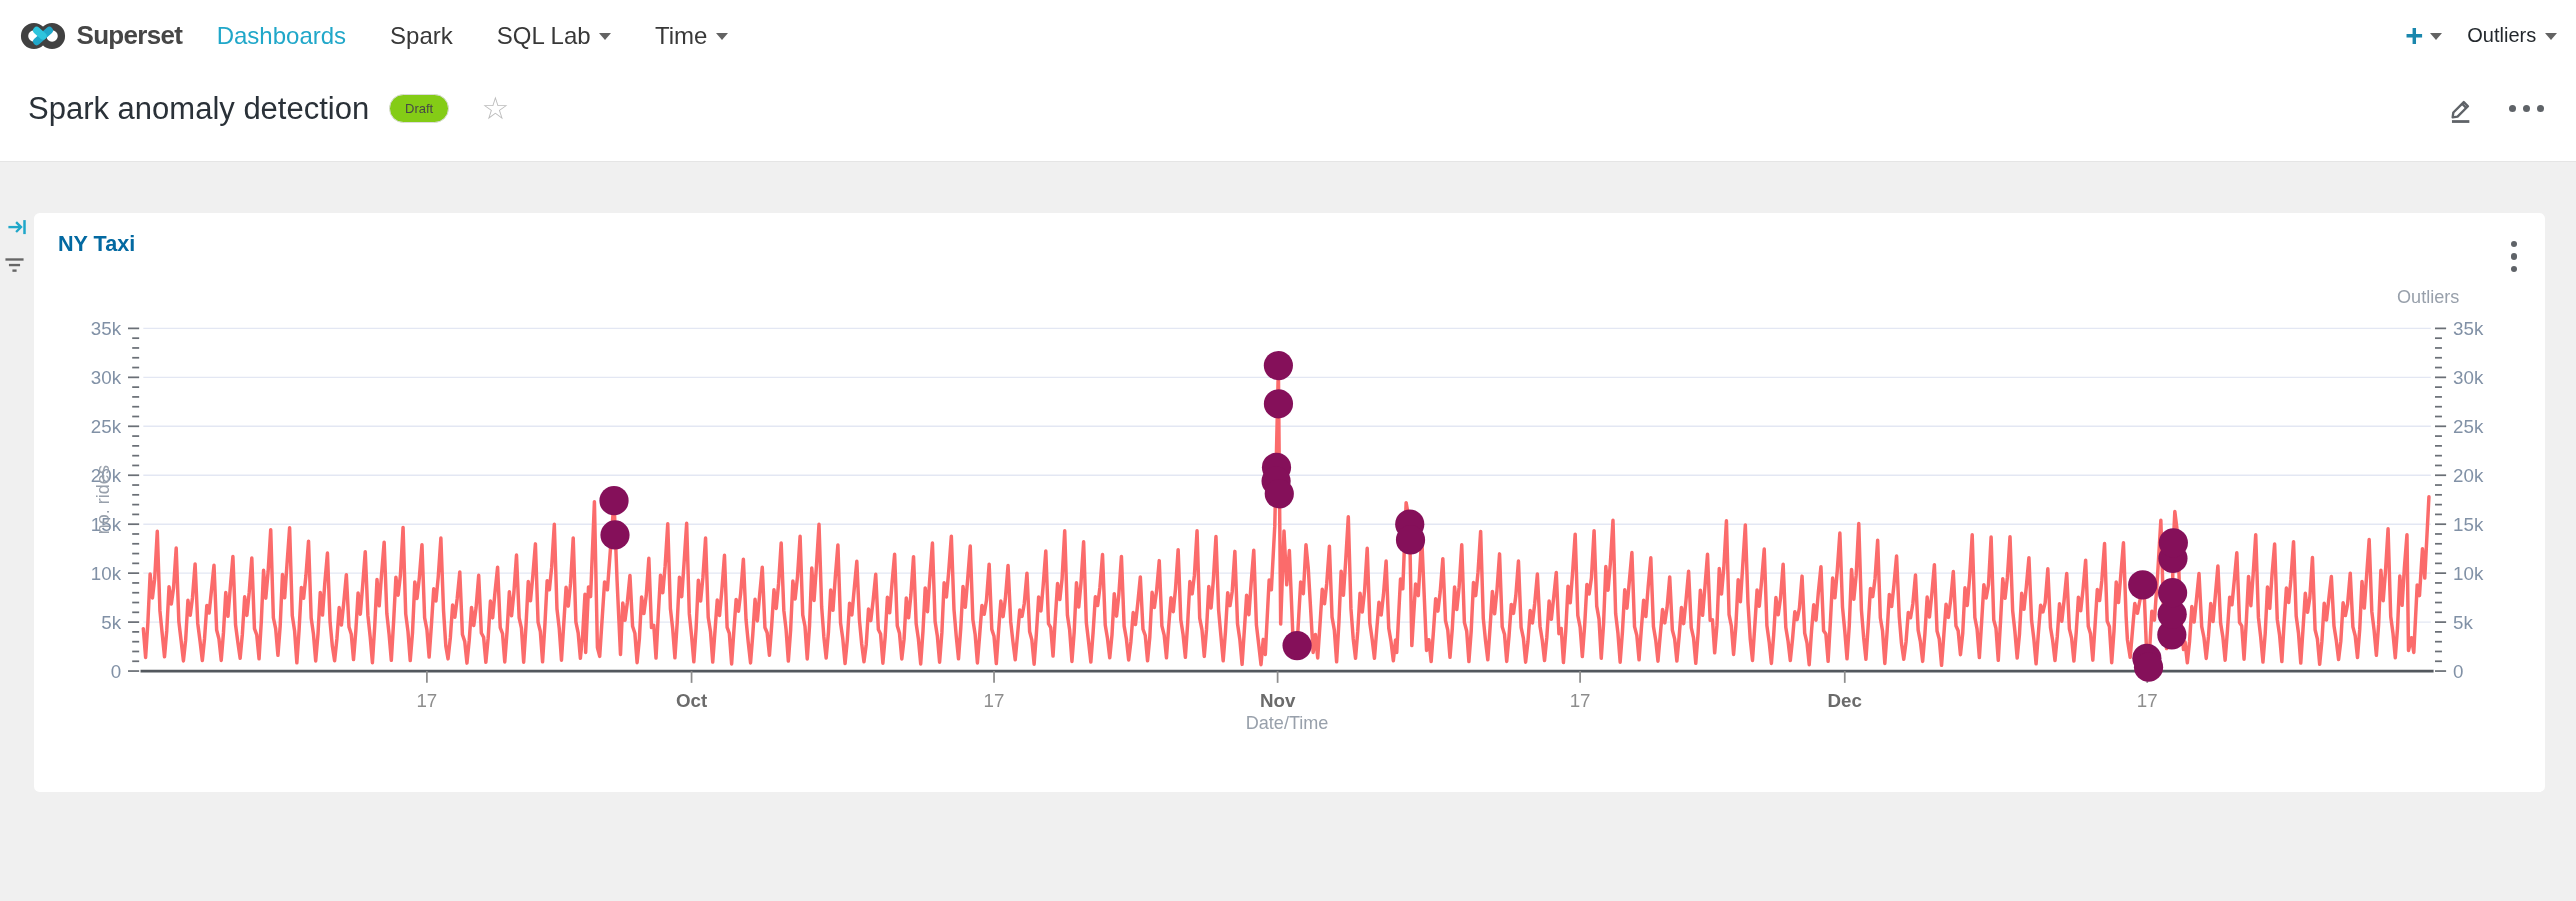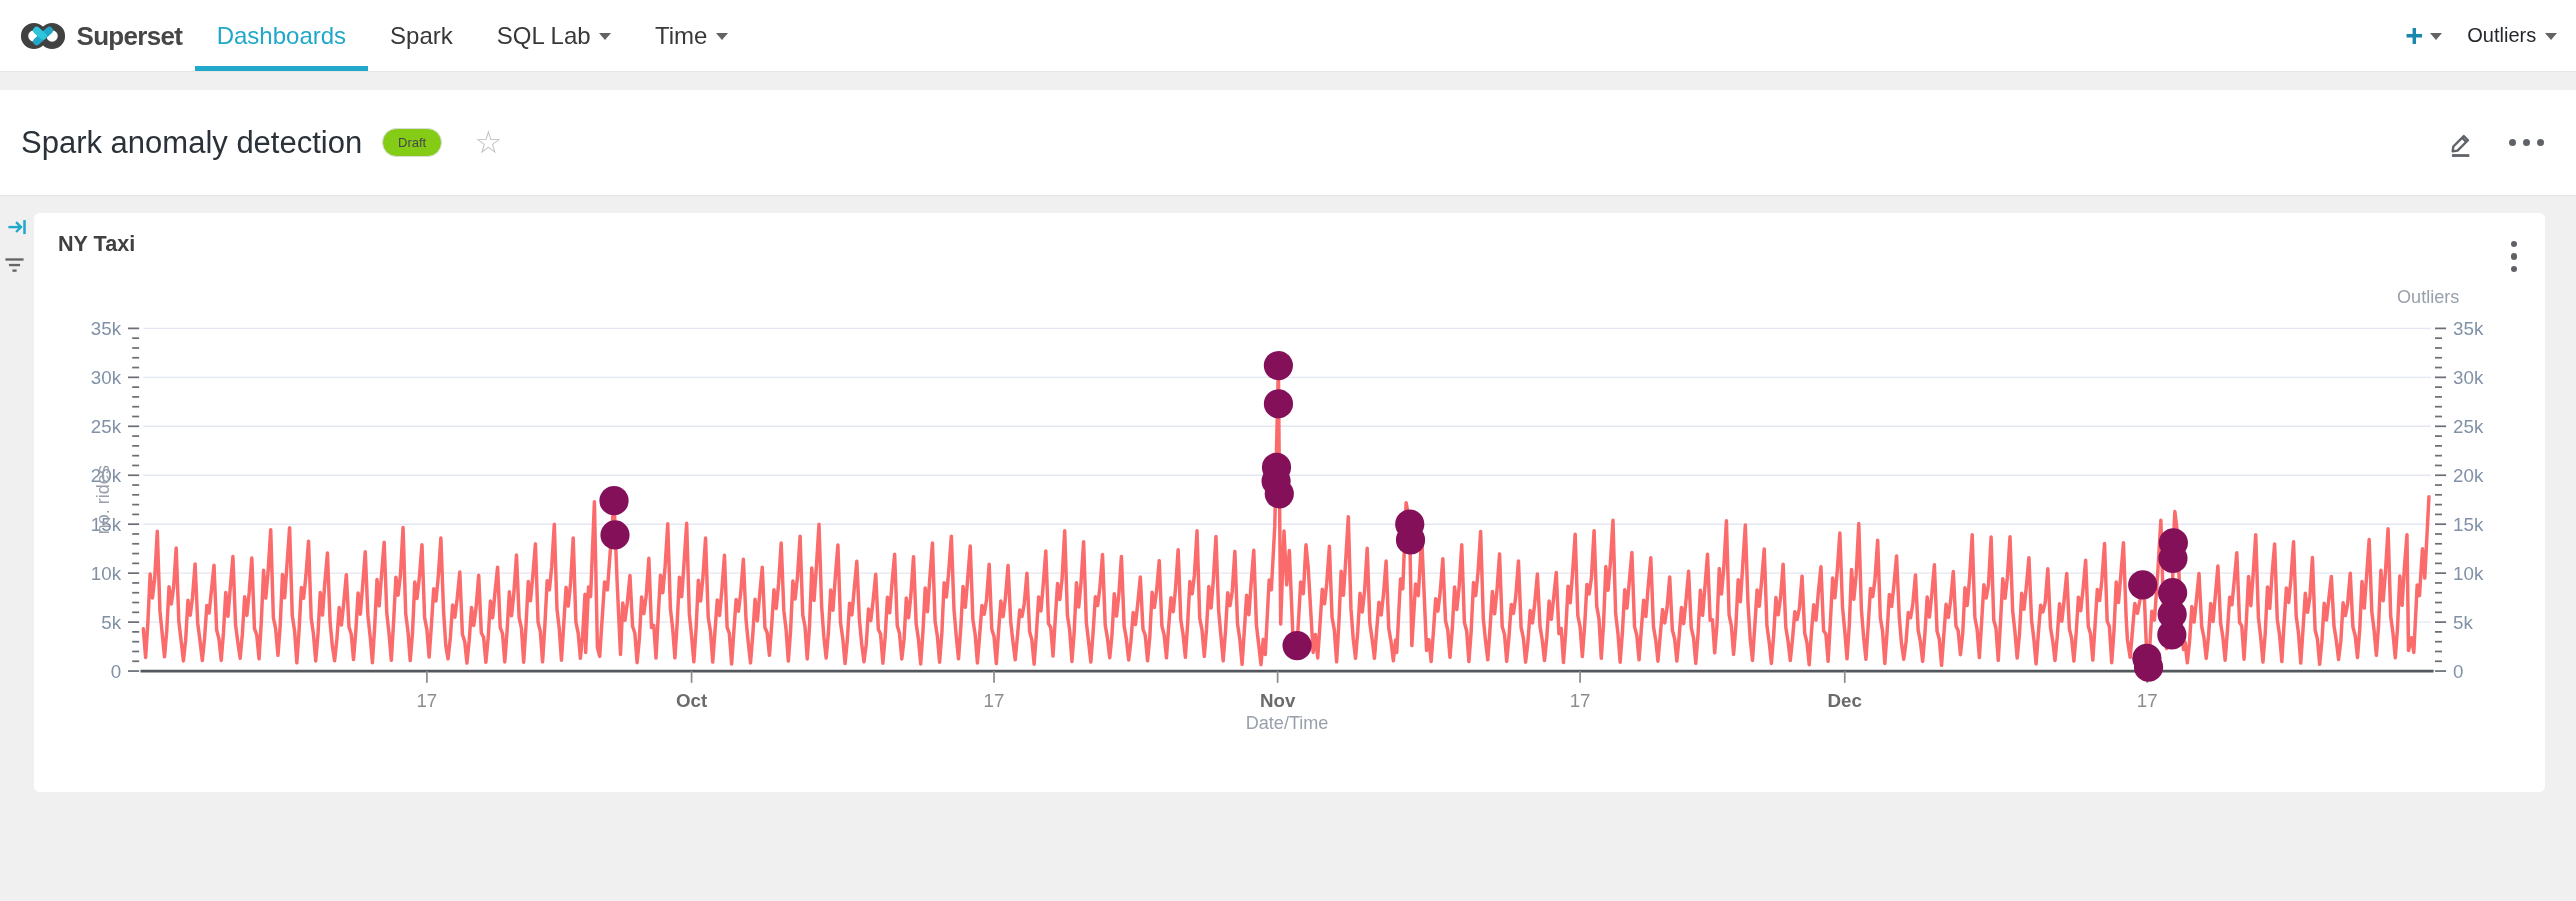--- a/index.html
+++ b/index.html
@@ -2,51 +2,51 @@
 <html style="font-size:11px"><head>
 <meta charset="utf-8">
 <style>
   html,body{margin:0;padding:0}
   body{width:2576px;height:901px;position:relative;background:#f0f0f0;
        font-family:"Liberation Sans",sans-serif;overflow:hidden}
 
   
   .navbar{position:absolute;top:0;left:0;width:2576px;height:72px;background:#fff;
           border-bottom:1.4px solid #e7e7e7;display:flex;align-items:center;box-sizing:border-box}
-  .brand{display:flex;align-items:flex-end;gap:11px;margin-left:19.5px}
+  .brand{display:flex;align-items:center;gap:11px;margin-left:19.5px}
   .brand-text{font-size:26px;font-weight:700;color:#464646;letter-spacing:-0.7px}
   .nav-items{display:flex;height:100%;margin-left:12.5px}
   .nav-item{display:flex;align-items:center;padding:0 22px;font-size:24px;color:#383838;cursor:pointer;gap:8.3px}
   .nav-item.active{color:#20a7c9;box-shadow:inset 0 -4.9px 0 #20a7c9}
   .caret{width:0;height:0;border-left:6.3px solid transparent;border-right:6.3px solid transparent;
          border-top:7.7px solid #636363;margin-top:2.8px}
   .navbar-right{margin-left:auto;display:flex;align-items:center;gap:25px;margin-right:19.5px}
   .plus-btn{display:flex;align-items:center;gap:7px;cursor:pointer}
   .plus-glyph{font-size:31px;font-weight:700;color:#1a87ad;line-height:1}
   .settings-btn{display:flex;align-items:center;gap:8.3px;font-size:20px;color:#23282d;cursor:pointer}
 
   
-  .titlebar{position:absolute;top:90px;left:0;width:2576px;height:106px;background:#fff;
+  .titlebar{position:absolute;top:56px;left:0;width:2576px;height:106px;background:#fff;
             border-bottom:1.4px solid #e5e5e5;display:flex;align-items:center;
-            padding:0 32px 0 21px;box-sizing:border-box}
+            padding:0 32px 0 28px;box-sizing:border-box}
   .page-title{font-size:31px;font-weight:500;color:#2a3138;letter-spacing:0}
   .draft-badge{margin-left:19.5px;font-size:13px;color:#474747;background:#84cc16;border:1.4px solid #dcdcdc;
                border-radius:18px;padding:6.3px 15.3px}
   .star{margin-left:32px;font-size:31px;color:#bcbcbc;line-height:1;cursor:pointer}
   .title-actions{margin-left:auto;display:flex;align-items:center;gap:32px}
   .icon-btn{cursor:pointer;display:flex;align-items:center}
   .h-dots{display:flex;gap:7px}
   .h-dots i{width:7px;height:7px;border-radius:50%;background:#5f6368;display:block}
 
   
   .rail-icon{position:absolute;cursor:pointer}
 
   
   .card{position:absolute;left:34px;top:213px;width:2511px;height:579px;background:#fff;border-radius:5.6px}
-  .card-title{position:absolute;left:24px;top:18px;font-size:21.6px;font-weight:700;color:#404040}
+  .card-title{position:absolute;left:24px;top:18px;font-size:21.6px;font-weight:700;color:#0369a1}
   .kebab{position:absolute;right:25px;top:25px;display:flex;flex-direction:column;gap:6.3px;cursor:pointer;padding:2.8px}
   .kebab i{width:6.3px;height:6.3px;border-radius:50%;background:#5f6368;display:block}
   svg.chart{position:absolute;left:0;top:0;width:2511px;height:579px}
   svg.chart text{font-family:"Liberation Sans",sans-serif}
 </style>
 </head>
 <body>
 
 <header class="navbar">
   <div class="brand">

